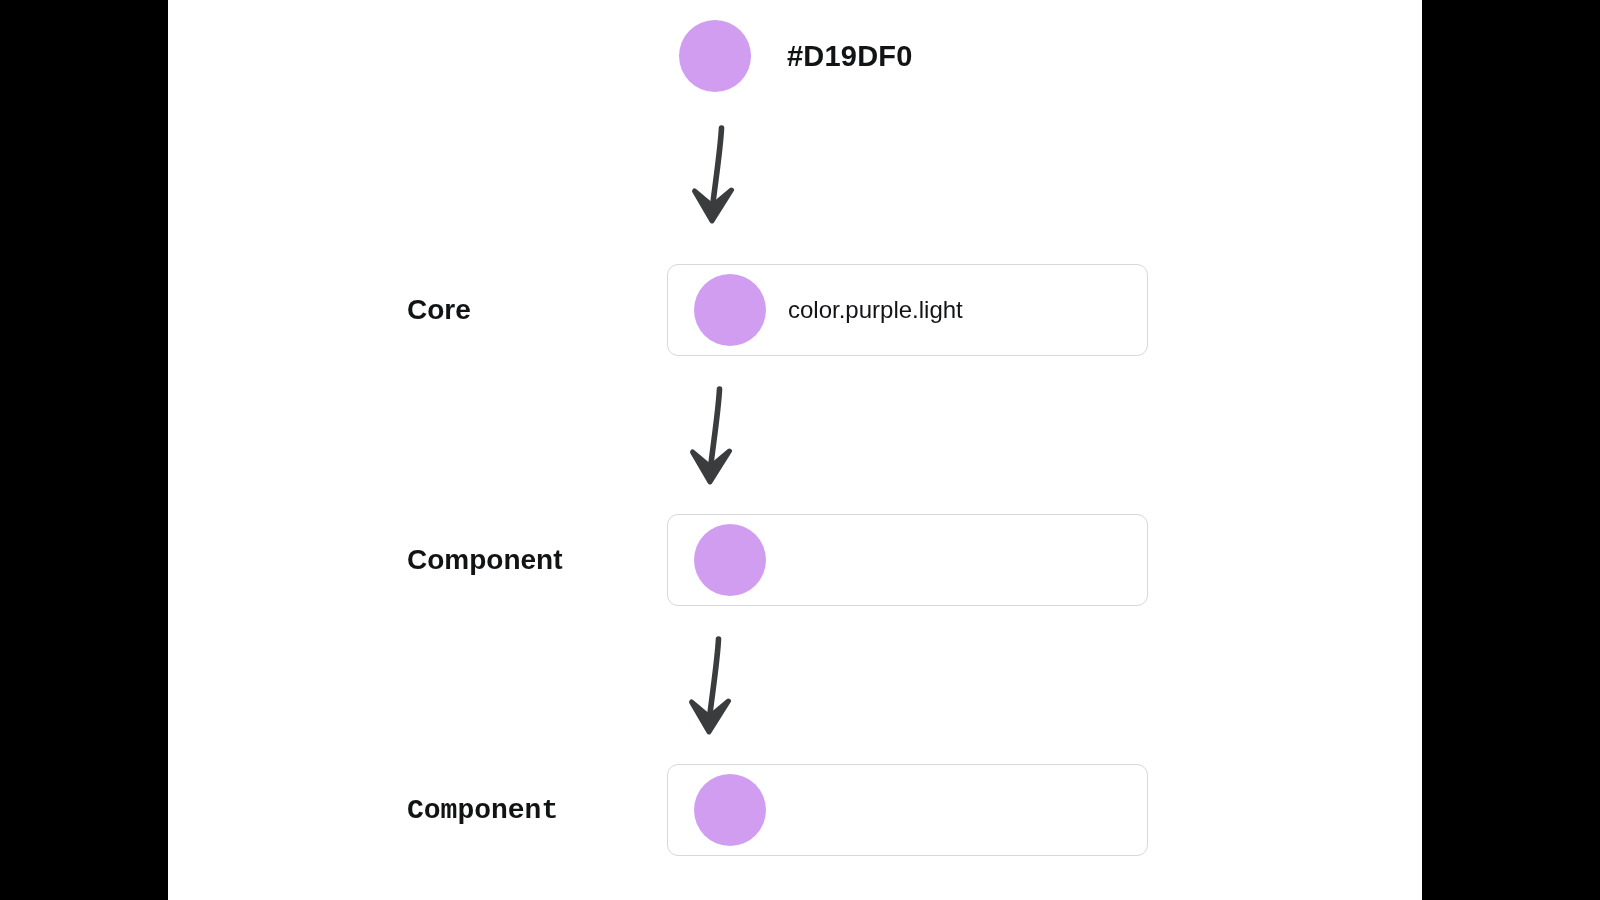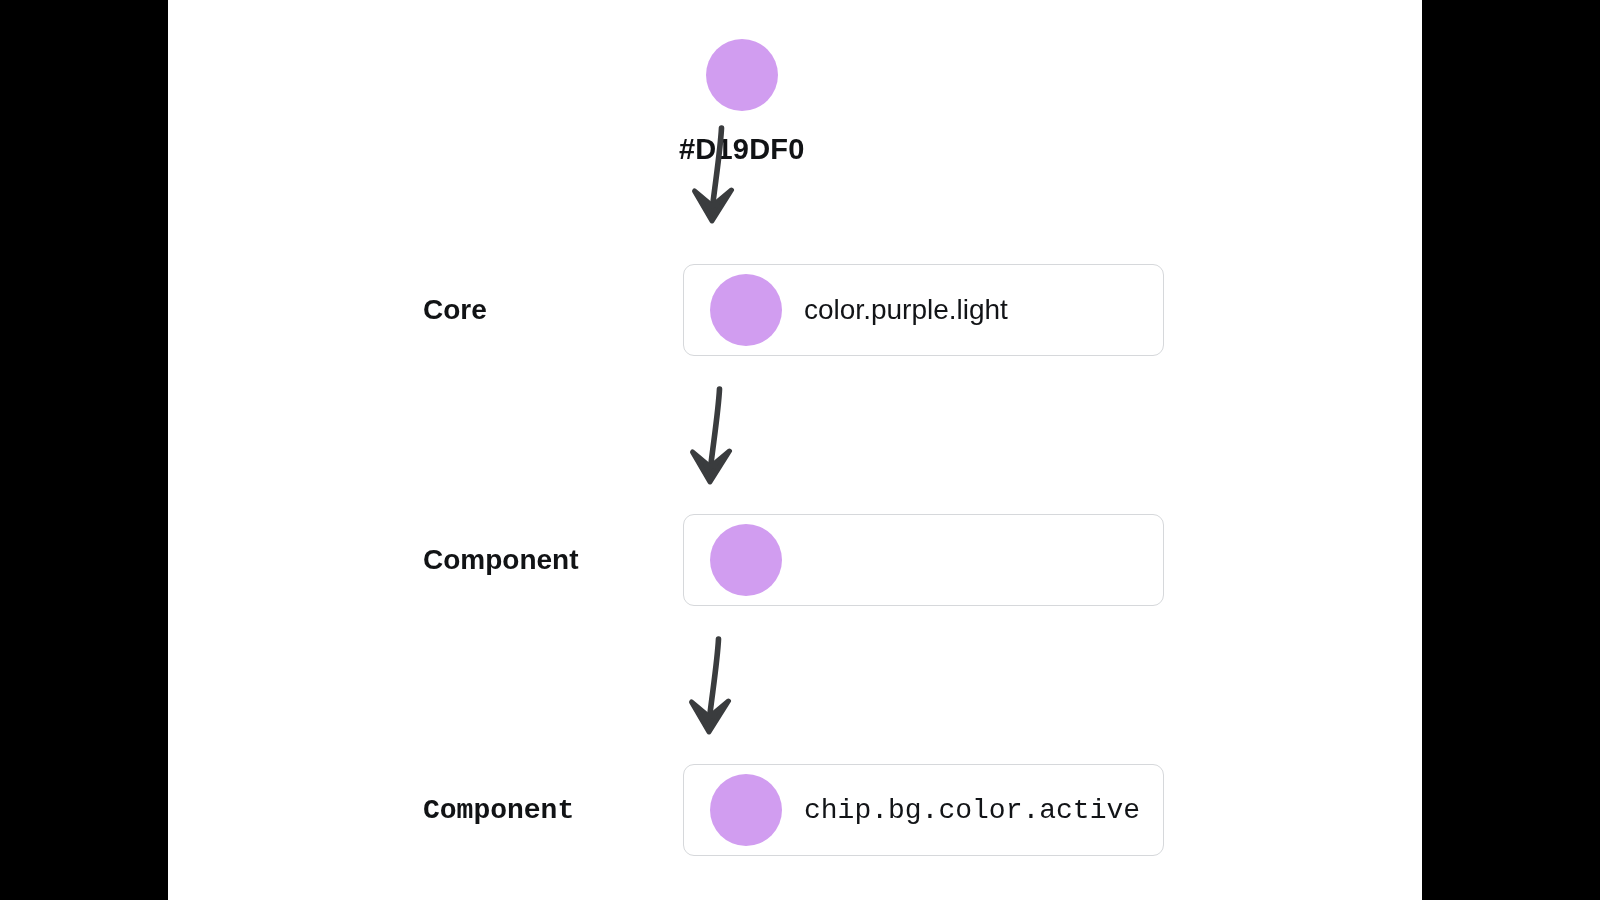--- a/index.html
+++ b/index.html
@@ -43,44 +43,43 @@
     position: absolute;
     left: 1422px; top: 0;
     width: 178px; height: 900px;
     background: #000000;
   }
 
   
   .source-row {
     position: absolute;
     left: 511px;          
-    top: 39px;
+    top: 20px;
     display: flex;
     align-items: center;
-    gap: 22px;
-    flex-direction: column;
+    gap: 36px;
   }
   .swatch {
     width: 72px;
     height: 72px;
     border-radius: 50%;
     flex: 0 0 auto;
   }
   .source-label {
     font-size: 29px;
     font-weight: 700;
     color: #111315;
     letter-spacing: 0.2px;
     white-space: nowrap;
   }
 
   
   .row {
     position: absolute;
-    left: 16px;
+    left: 0;
     width: 1254px;
     height: 94px;
     display: flex;
     align-items: center;
   }
   .row-core      { top: 263px; }
   .row-semantics { top: 513px; }
   .row-component { top: 763px; font-family: Liberation Mono, monospace; }
 
   .row-label {
@@ -100,21 +99,21 @@
     box-sizing: border-box;
     background: #ffffff;
     border: 1px solid #d6d8db;
     border-radius: 11px;
     display: flex;
     align-items: center;
     padding-left: 26px;
     gap: 22px;
   }
   .card-label {
-    font-size: 28px;
+    font-size: 24px;
     font-weight: 400;
     color: #121417;
     white-space: nowrap;
   }
 
   
   .arrow {
     position: absolute;
     width: 80px;
     height: 110px;
@@ -172,18 +171,17 @@
       <svg viewBox="0 0 80 110" xmlns="http://www.w3.org/2000/svg">
         <path d="M45.5 6 C44.5 26, 40.5 52, 36.8 82 L36.2 92" fill="none" stroke="#3a3c3e" stroke-width="5.6" stroke-linecap="round"></path>
         <path d="M18.5 69 L36.0 99 L55.5 68 L36.4 84 Z" fill="#3a3c3e" stroke="#3a3c3e" stroke-width="5" stroke-linejoin="round"></path>
       </svg>
     </div>
 
     <div class="row row-component">
       <div class="row-label">Component</div>
       <div class="card">
         <div class="swatch" style="background:#D19DF0;"></div>
-        <div class="card-label">chip.bg.color.active</div>
       </div>
     </div>
 
   </div>
 </div>
 
 </body></html>

